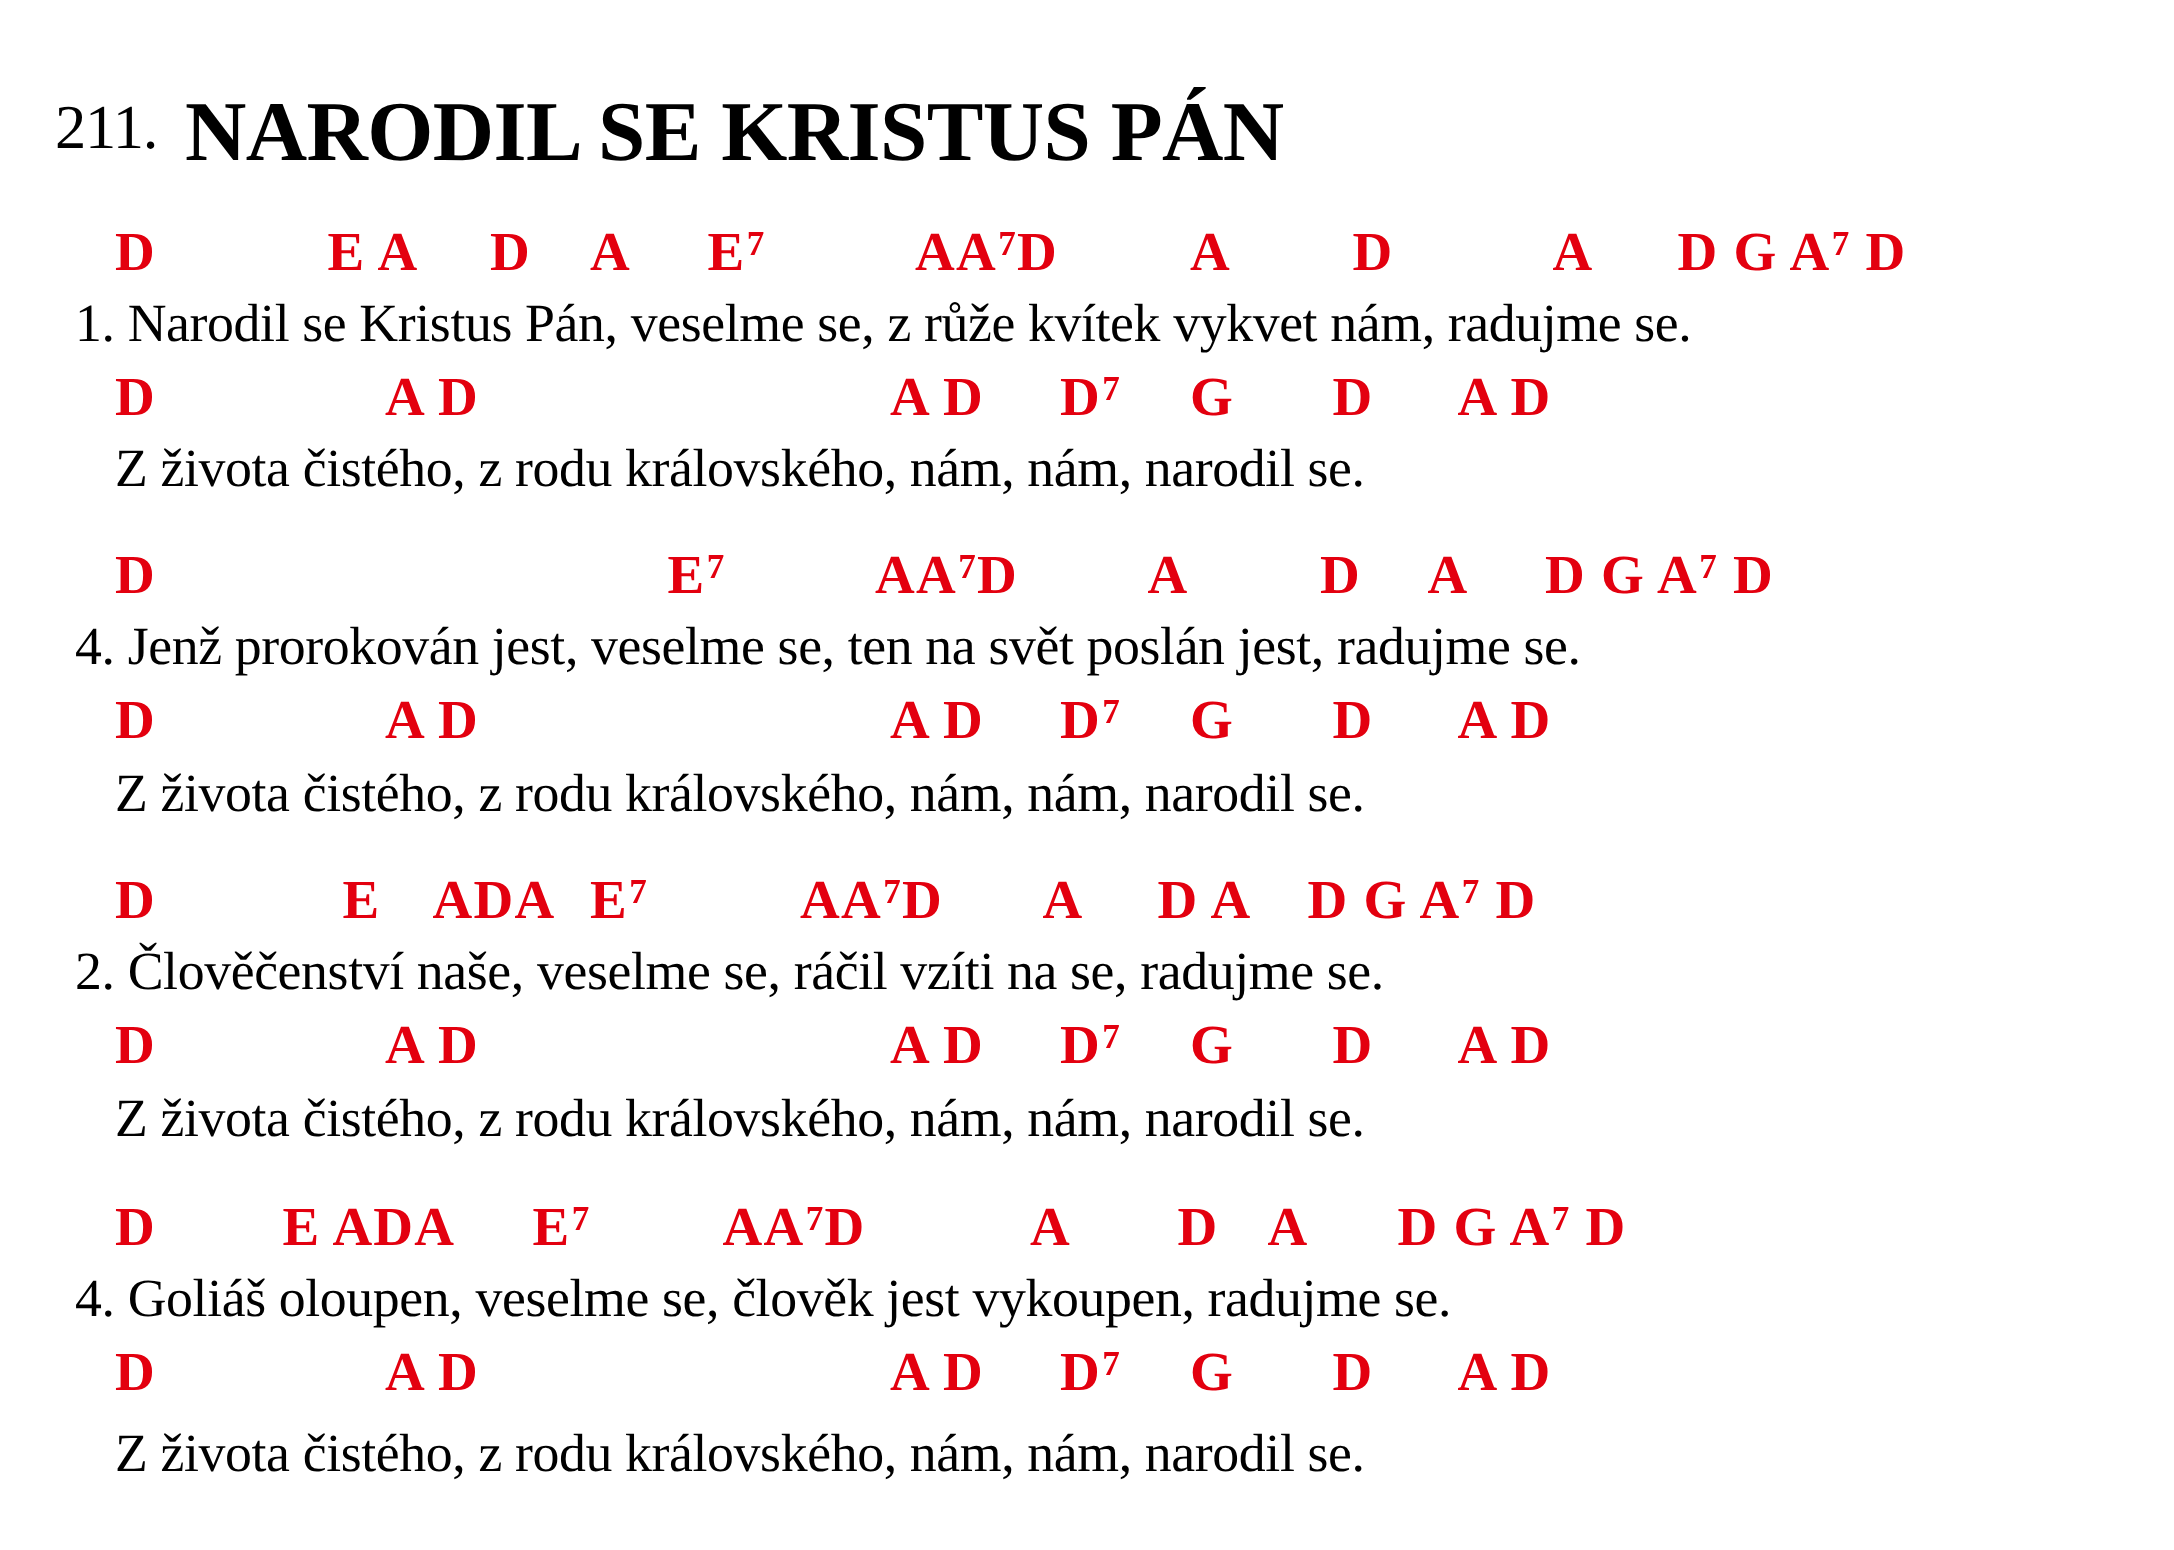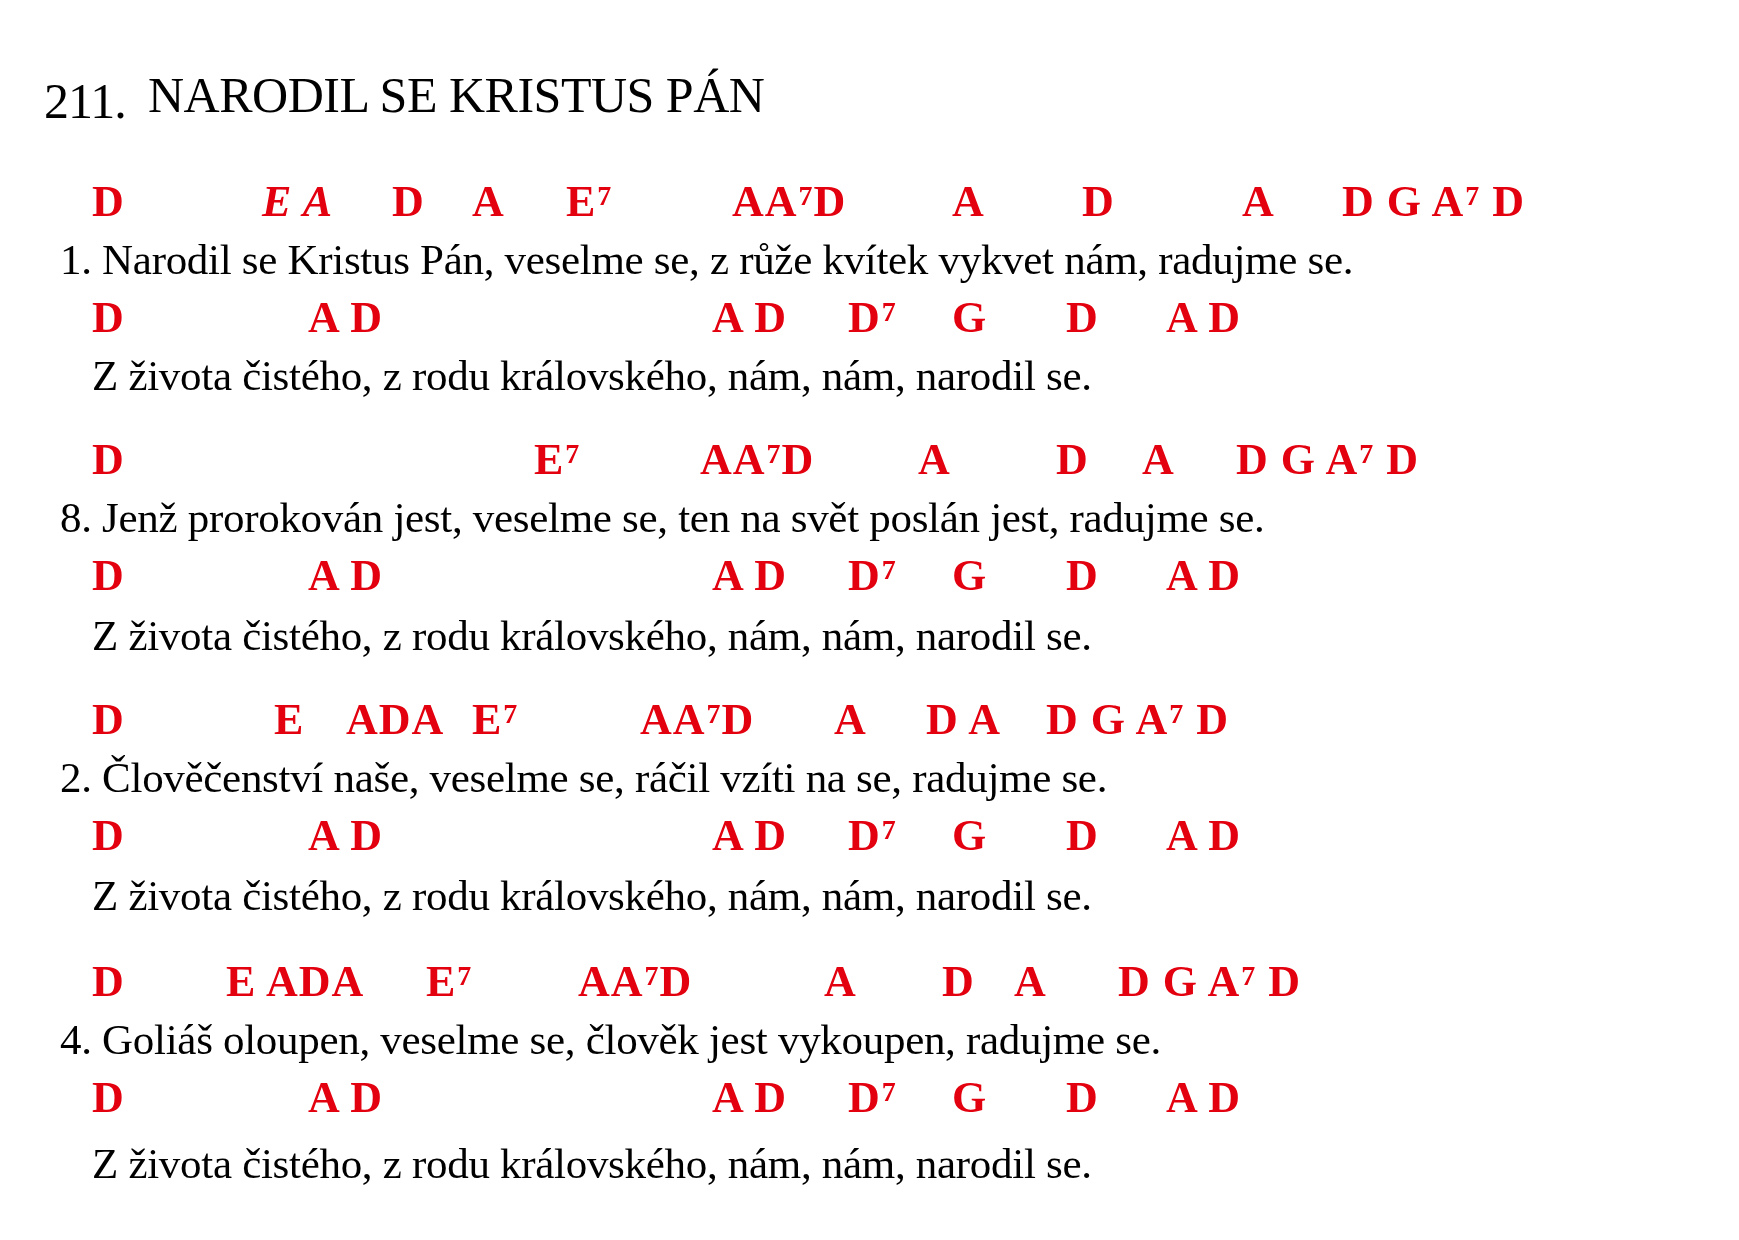--- a/index.html
+++ b/index.html
@@ -1,40 +1,40 @@
 <!DOCTYPE html>
 <html><head>
 <meta charset="utf-8">
 <style>
   html, body { margin: 0; padding: 0; background: #ffffff; }
   body { width: 1739px; height: 1240px; position: relative; overflow: hidden; font-family: "Liberation Serif", "DejaVu Serif", serif; color: #000; }
   .page { position: absolute; left: 0; top: 0; width: 1739px; height: 1240px; border-radius: 11px; }
   .title-row { position: absolute; left: 44px; top: 66px; width: 1660px; height: 80px; }
   .song-number { font-size: 50px; font-weight: normal; position: absolute; left: 0; top: 6px; letter-spacing: -1px; }
-  .song-title { font-size: 50px; font-weight: normal; position: absolute; left: 104px; top: 0; letter-spacing: -0.5px; }
+  .song-title { font-size: 68px; font-weight: bold; position: absolute; left: 104px; top: 0; letter-spacing: -0.5px; }
   .song-origin { position: absolute; right: 30px; top: 22px; font-style: italic; font-size: 38px; }
   .chord-line { position: absolute; left: 0; width: 1739px; height: 56px; }
   .chord { position: absolute; color: #e3000f; font-weight: bold; font-size: 44px; line-height: 56px; white-space: nowrap; letter-spacing: 1px; }
   .chord sup { font-size: 28px; vertical-align: top; position: relative; top: -6px; margin-left: 1px; }
   .lyric-line { position: absolute; font-size: 43px; line-height: 56px; white-space: nowrap; letter-spacing: -0.3px; }
   .lyric-line.verse { left: 60px; }
   .lyric-line.refrain { left: 92px; }
 </style>
 </head>
 <body>
 
 <div class="page">
   <div class="title-row">
     <span class="song-number">211.</span>
     <span class="song-title">NARODIL SE KRISTUS PÁN</span>
   </div>
   <div id="song-body">
       <div class="chord-line" style="top: 174px;">
         <span class="chord" style="left: 92px;">D</span>
-        <span class="chord" style="left: 262px; font-style: italic;">E A</span>
+        <span class="chord" style="left: 262px;">E A</span>
         <span class="chord" style="left: 392px;">D</span>
         <span class="chord" style="left: 472px;">A</span>
         <span class="chord" style="left: 566px;">E<sup>7</sup></span>
         <span class="chord" style="left: 732px;">AA<sup>7</sup>D</span>
         <span class="chord" style="left: 952px;">A</span>
         <span class="chord" style="left: 1082px;">D</span>
         <span class="chord" style="left: 1242px;">A</span>
         <span class="chord" style="left: 1342px;">D G A<sup>7</sup> D</span>
       </div>
       <div class="lyric-line verse" style="top: 232px;">1. Narodil se Kristus Pán, veselme se, z růže kvítek vykvet nám, radujme se.</div>
@@ -50,21 +50,21 @@
       <div class="lyric-line refrain" style="top: 348px;">Z života čistého, z rodu královského, nám, nám, narodil se.</div>
       <div class="chord-line" style="top: 432px;">
         <span class="chord" style="left: 92px;">D</span>
         <span class="chord" style="left: 534px;">E<sup>7</sup></span>
         <span class="chord" style="left: 700px;">AA<sup>7</sup>D</span>
         <span class="chord" style="left: 918px;">A</span>
         <span class="chord" style="left: 1056px;">D</span>
         <span class="chord" style="left: 1142px;">A</span>
         <span class="chord" style="left: 1236px;">D G A<sup>7</sup> D</span>
       </div>
-      <div class="lyric-line verse" style="top: 490px;">8. Jenž prorokován jest, veselme se, ten na svět poslán jest, radujme se.</div>
+      <div class="lyric-line verse" style="top: 490px;">4. Jenž prorokován jest, veselme se, ten na svět poslán jest, radujme se.</div>
       <div class="chord-line" style="top: 548px;">
         <span class="chord" style="left: 92px;">D</span>
         <span class="chord" style="left: 308px;">A D</span>
         <span class="chord" style="left: 712px;">A D</span>
         <span class="chord" style="left: 848px;">D<sup>7</sup></span>
         <span class="chord" style="left: 952px;">G</span>
         <span class="chord" style="left: 1066px;">D</span>
         <span class="chord" style="left: 1166px;">A D</span>
       </div>
       <div class="lyric-line refrain" style="top: 608px;">Z života čistého, z rodu královského, nám, nám, narodil se.</div>

